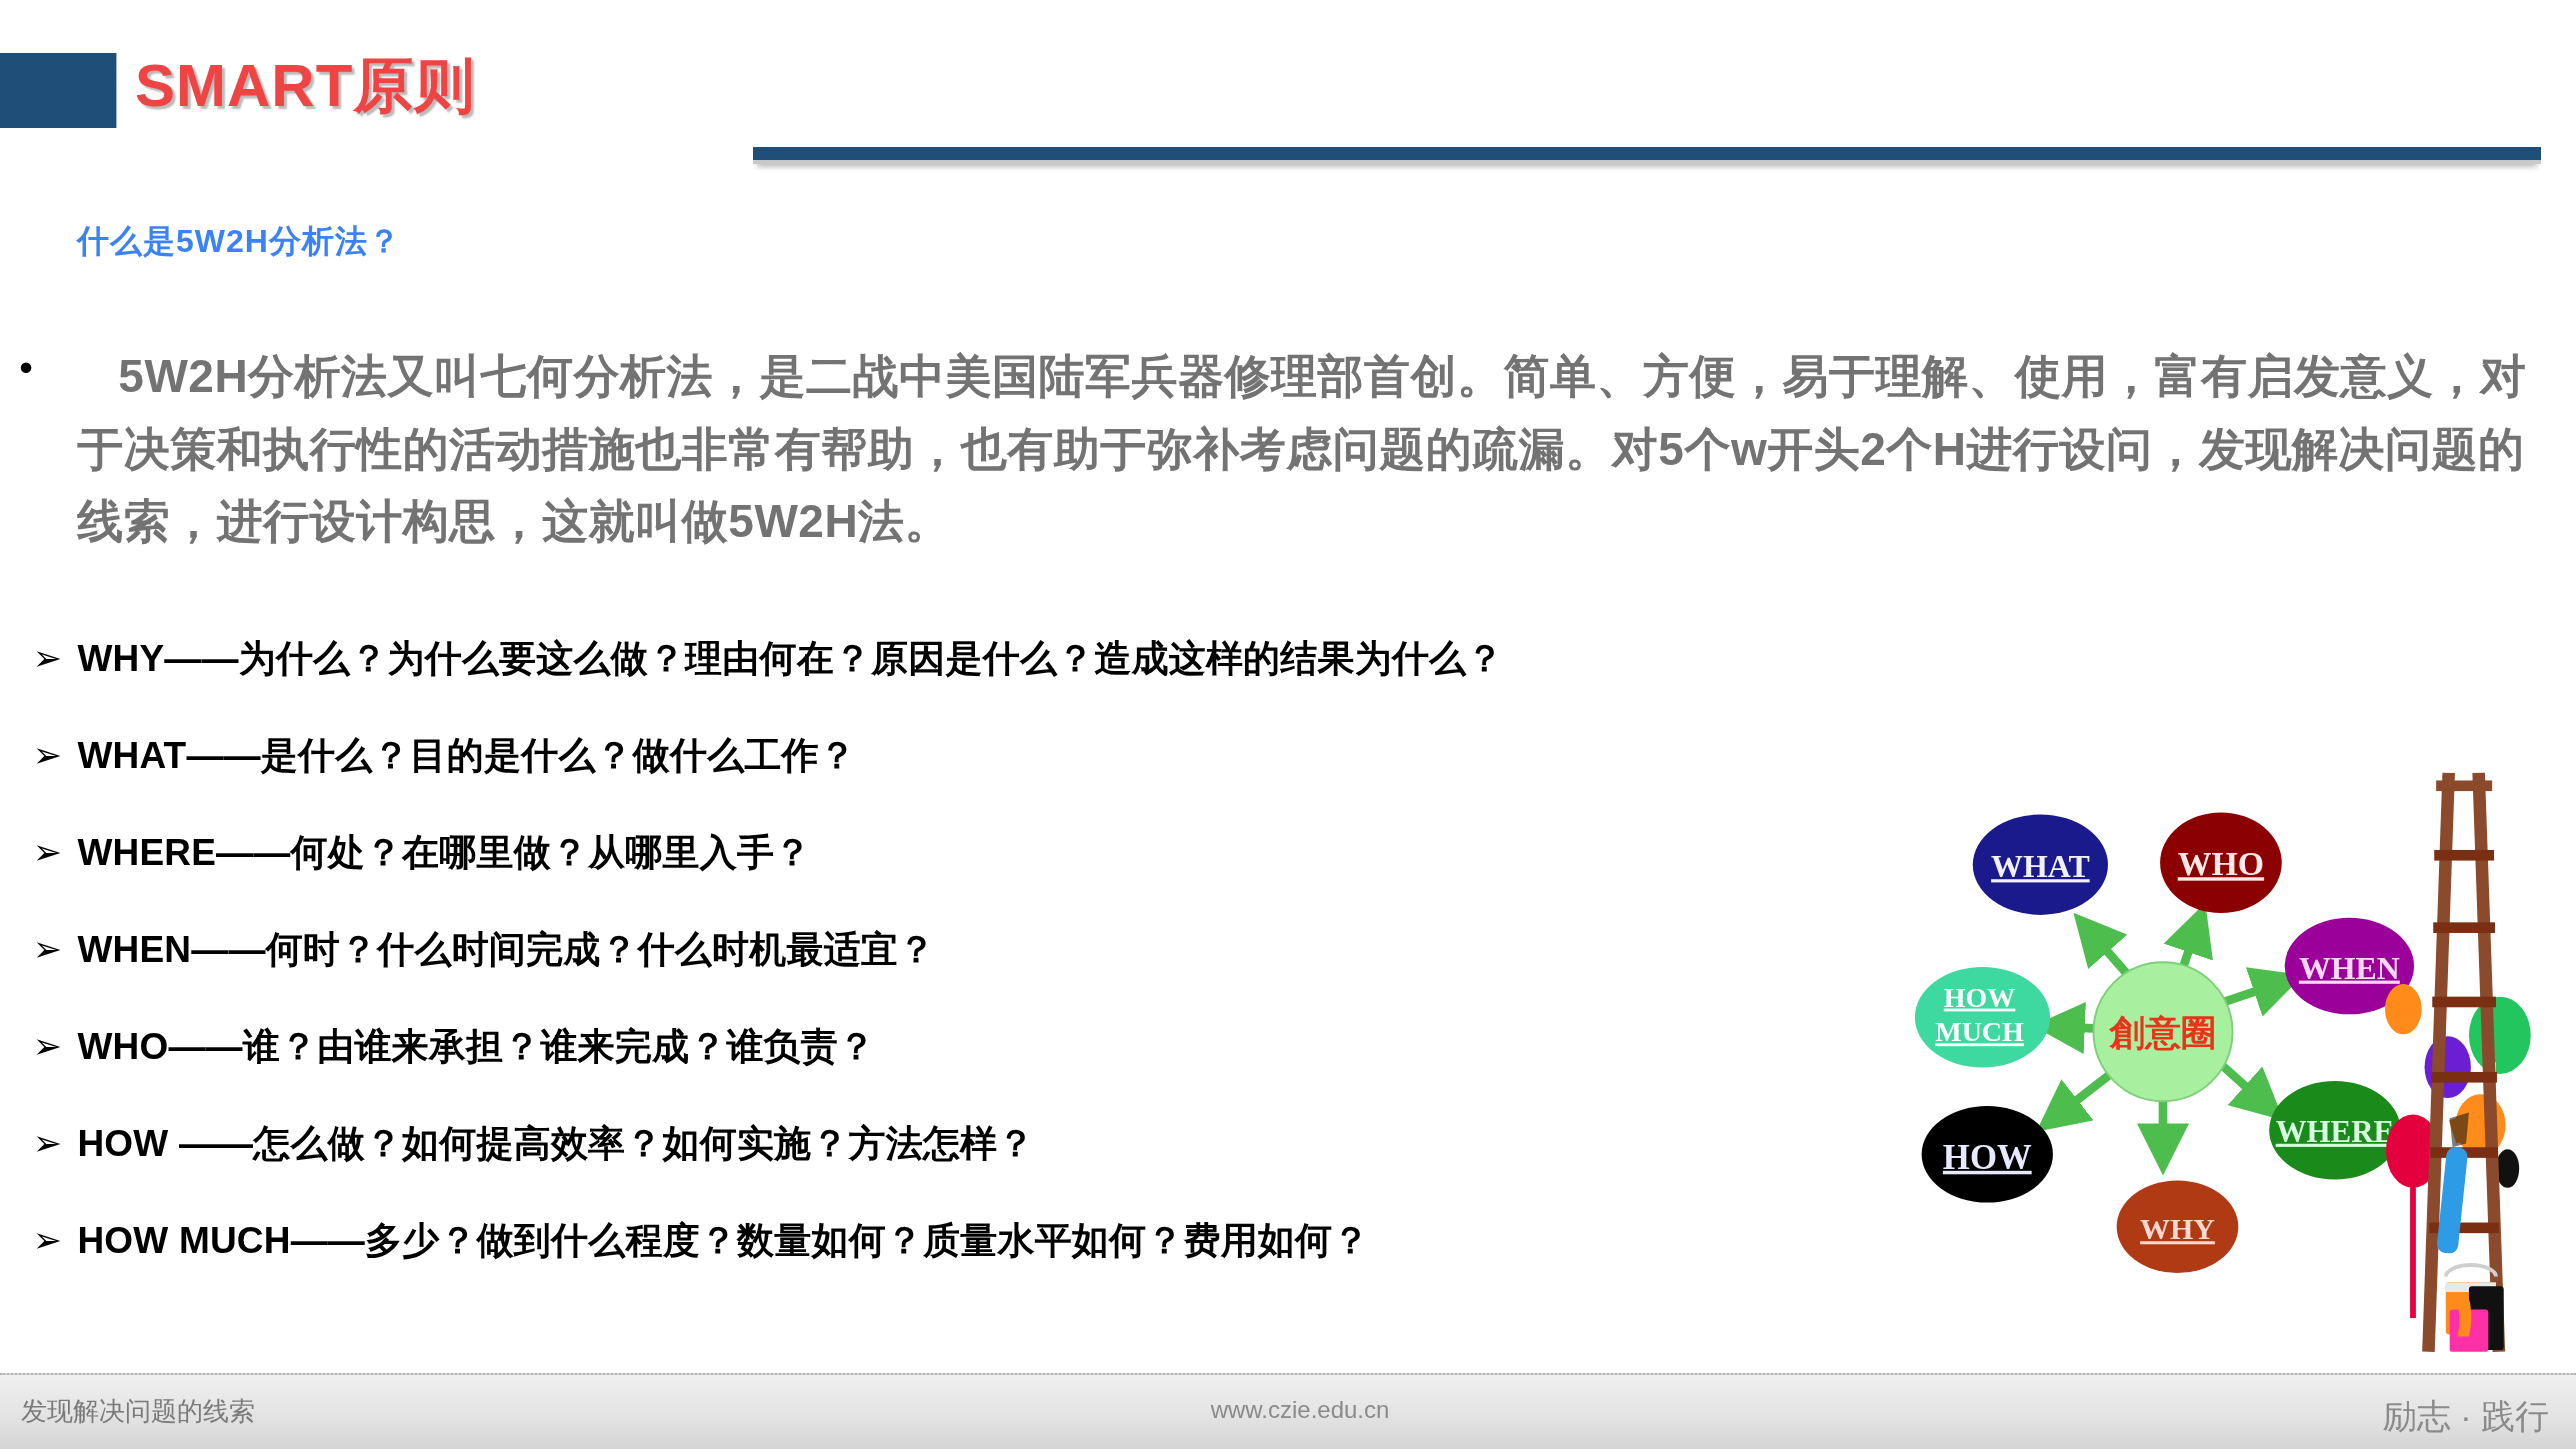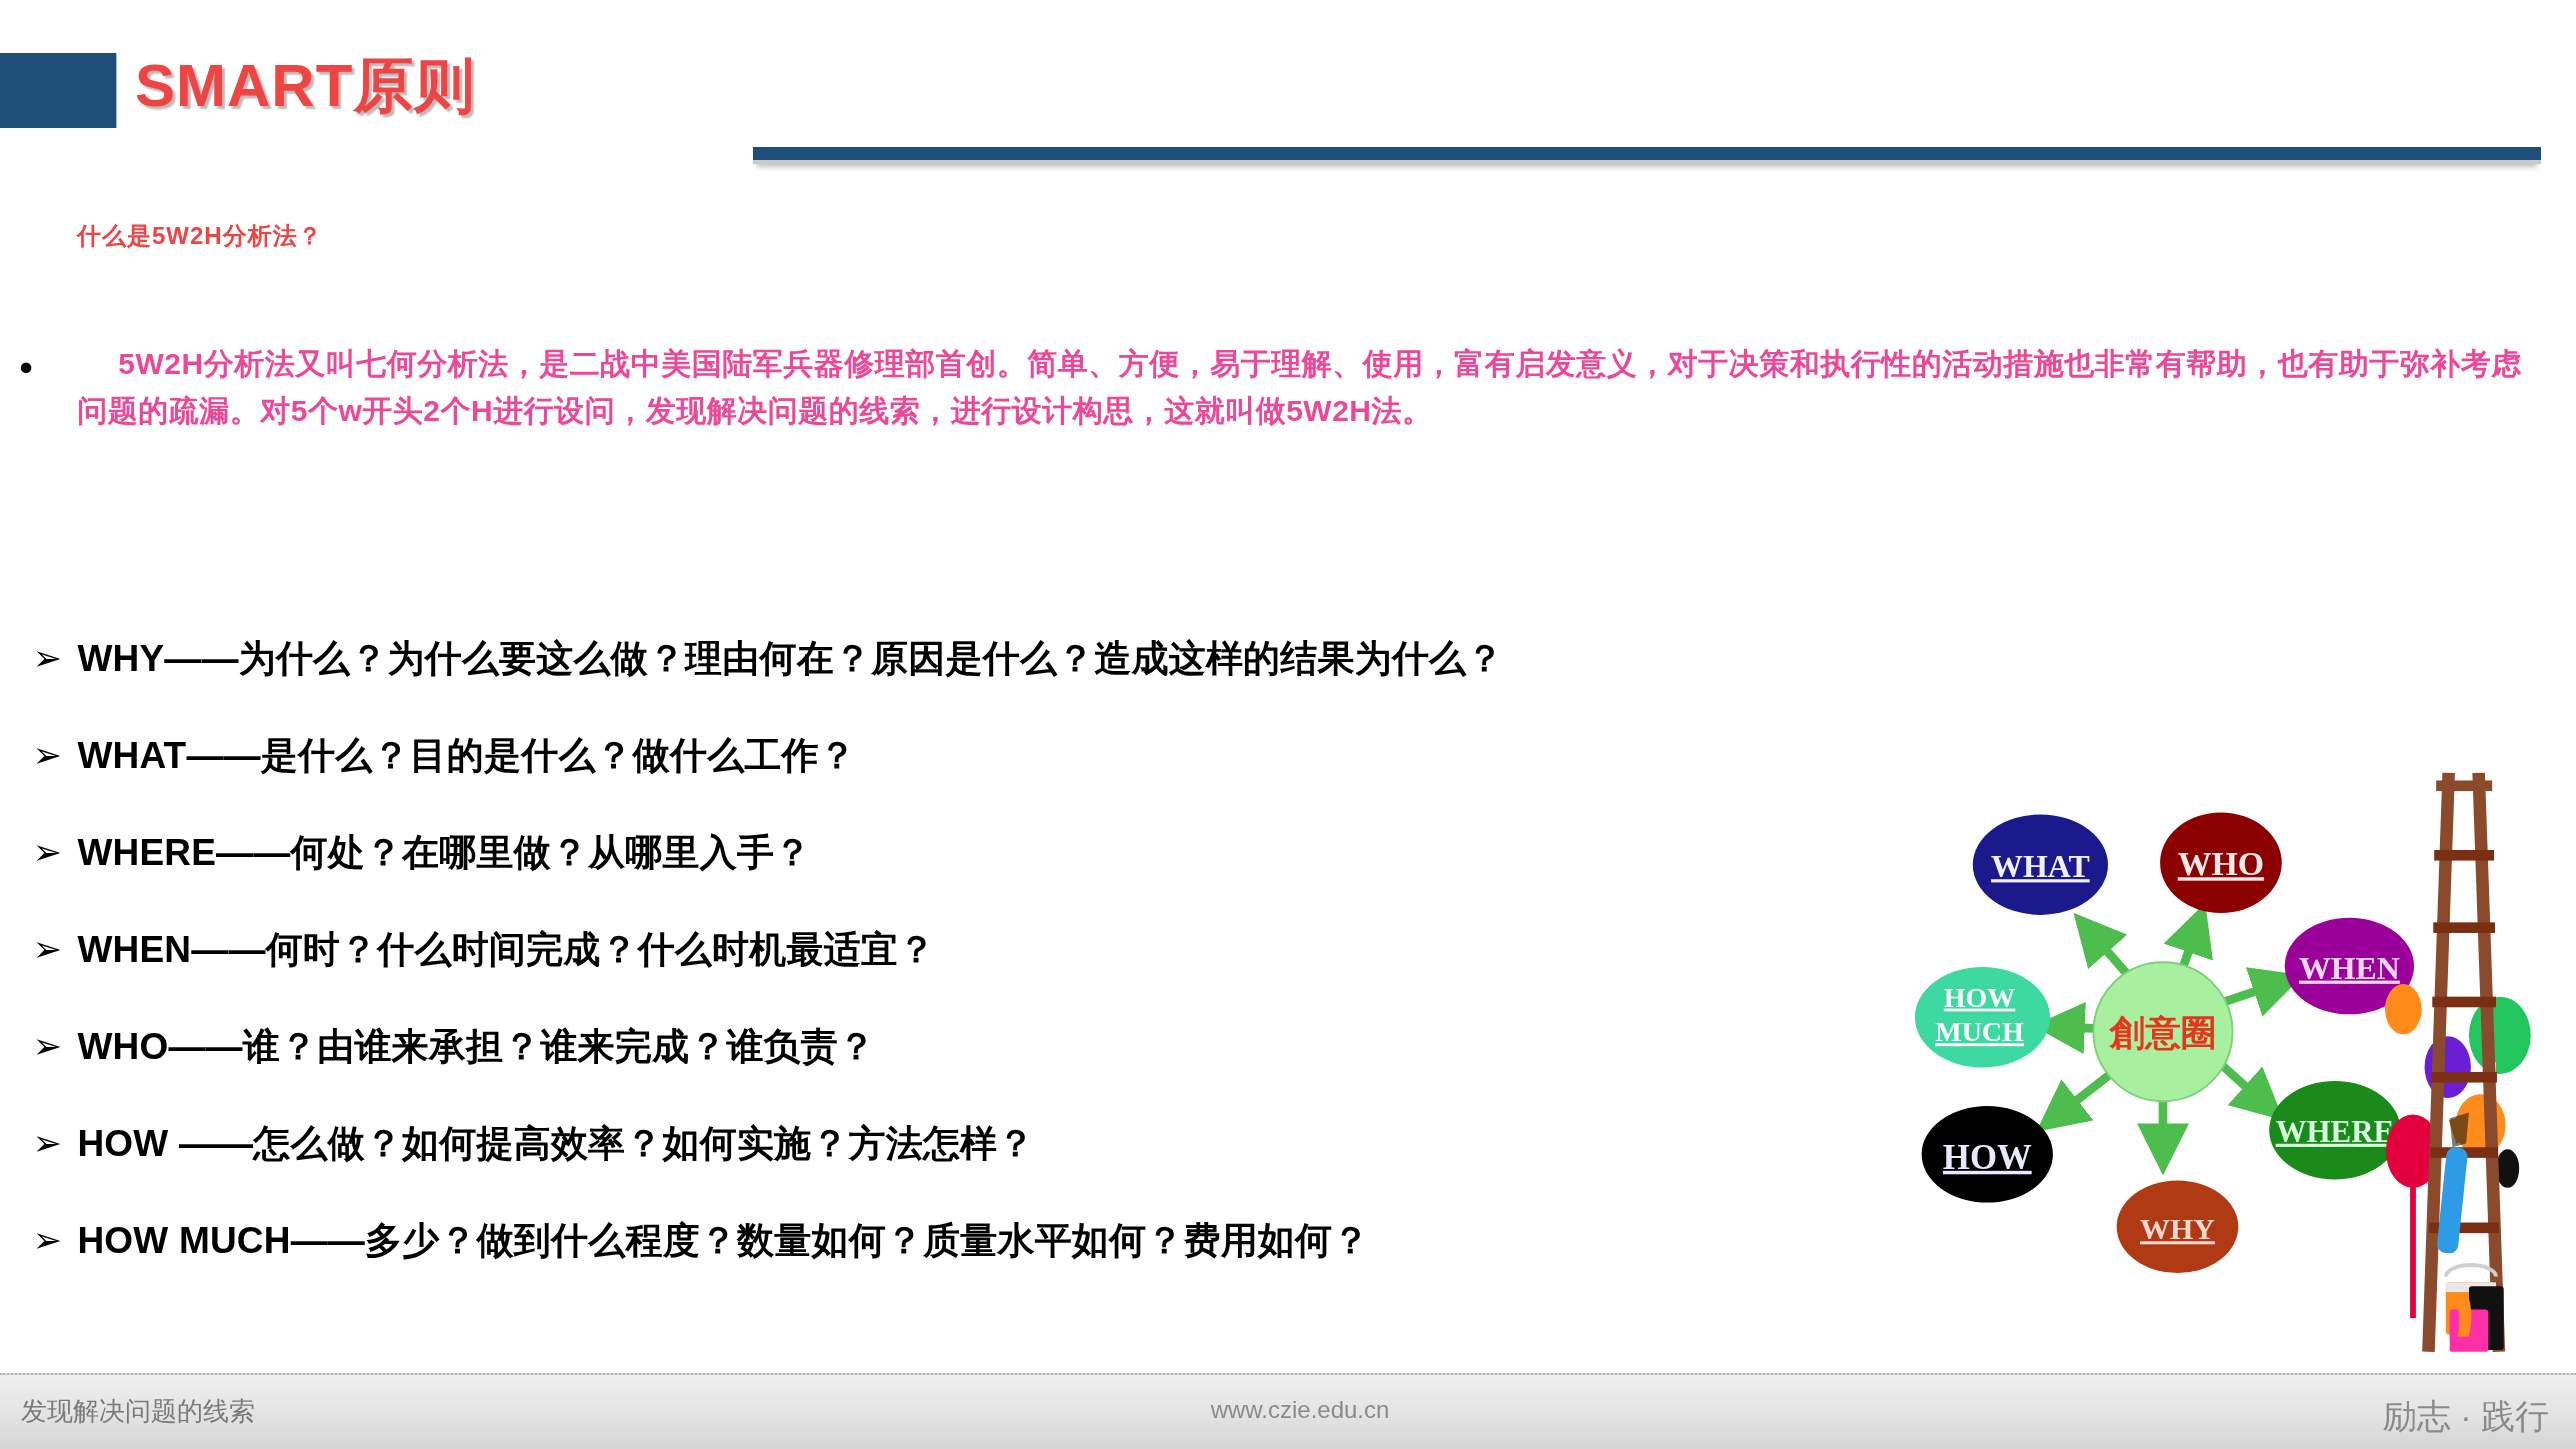--- a/index.html
+++ b/index.html
@@ -26,33 +26,33 @@
   .hdr-rule{
     position:absolute;left:753px;top:147px;right:35px;height:12.6px;
     background:#1f4e79;
     border-bottom:4.8px solid #c9c9c9;
     box-shadow:0 6.8px 4.8px -3.9px rgba(0,0,0,.25);
   }
 
   
   .subtitle{
     position:absolute;left:77px;top:220px;
-    font-size:24px;font-weight:bold;color:#ef4444;
+    font-size:32px;font-weight:bold;color:#3b82f6;
     letter-spacing:1px;white-space:nowrap;
   }
 
   
   .para-wrap{position:absolute;left:19.3px;top:340px;width:2531px;}
   .para-bullet{
     position:absolute;left:0;top:7.7px;
     font-size:39px;color:#000;line-height:1;
   }
   .para-text{
     margin-left:58px;
-    font-size:30px;font-weight:bold;color:#ec4899;
+    font-size:46px;font-weight:bold;color:#737373;
     line-height:1.58;letter-spacing:0.5px;
     text-indent:41px;
   }
 
   
   .list{position:absolute;left:17.4px;top:636px;width:2550px;}
   .li{
     display:flex;align-items:flex-start;
     height:97px;
   }

